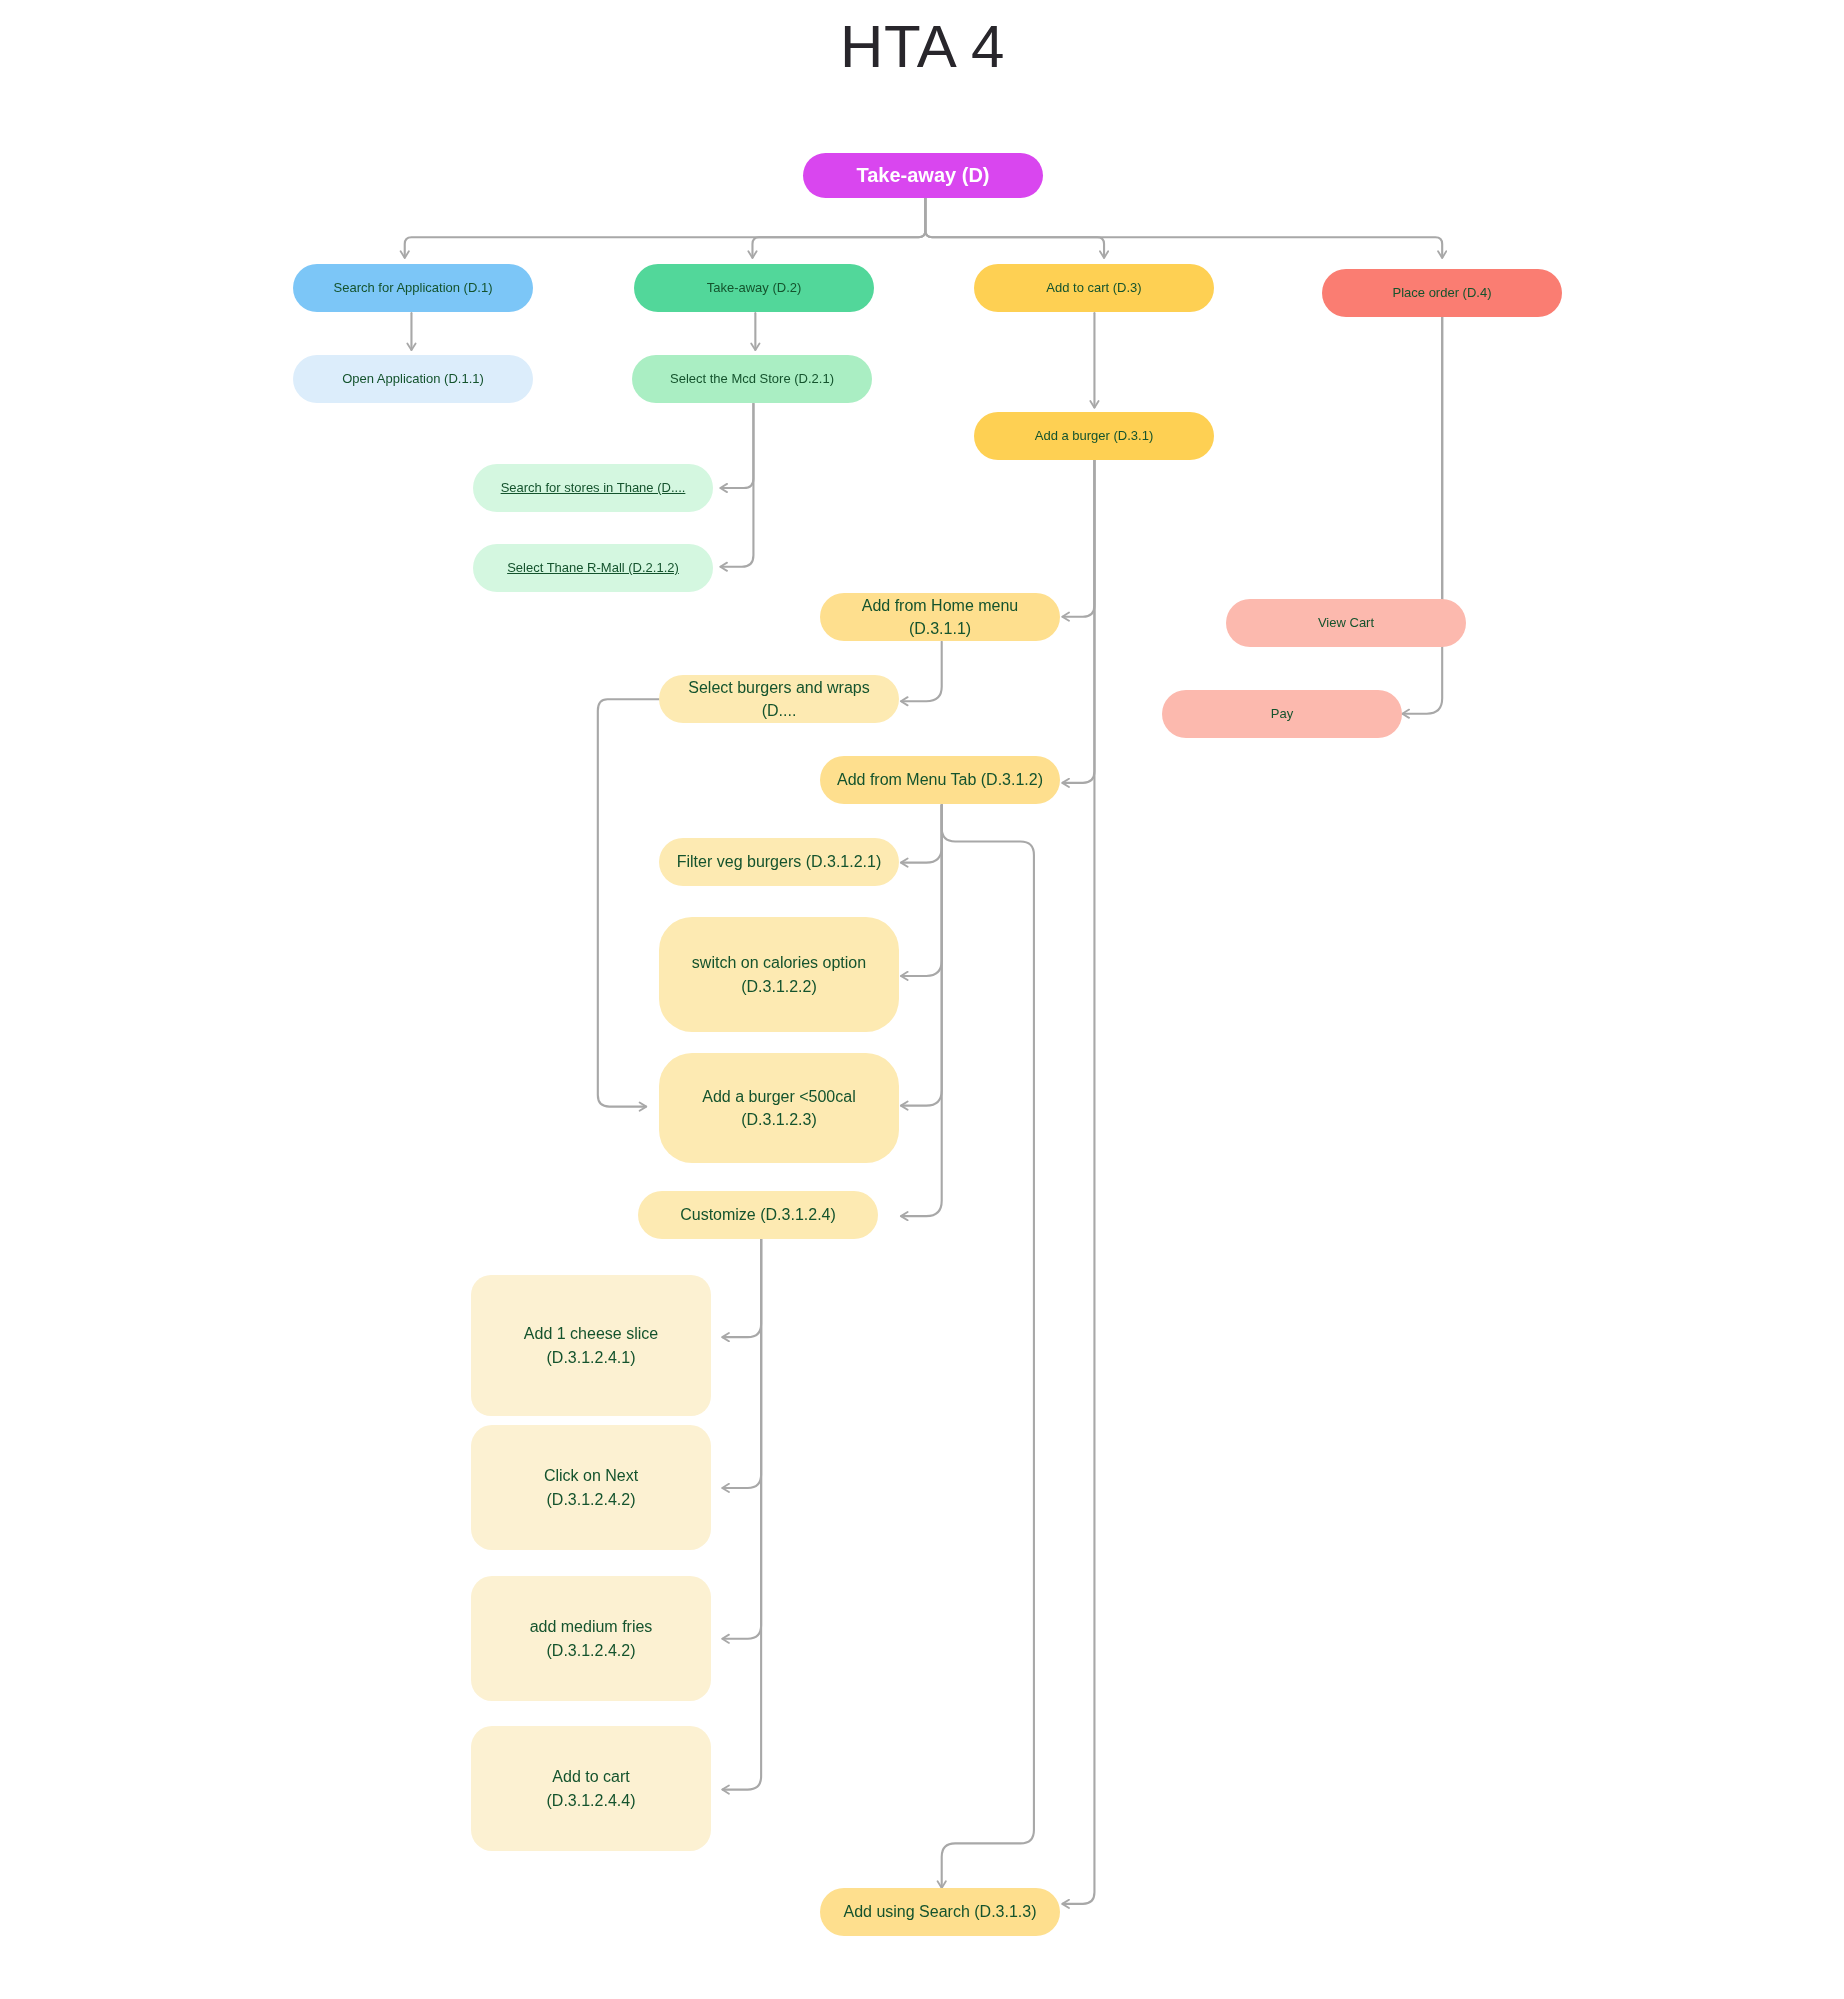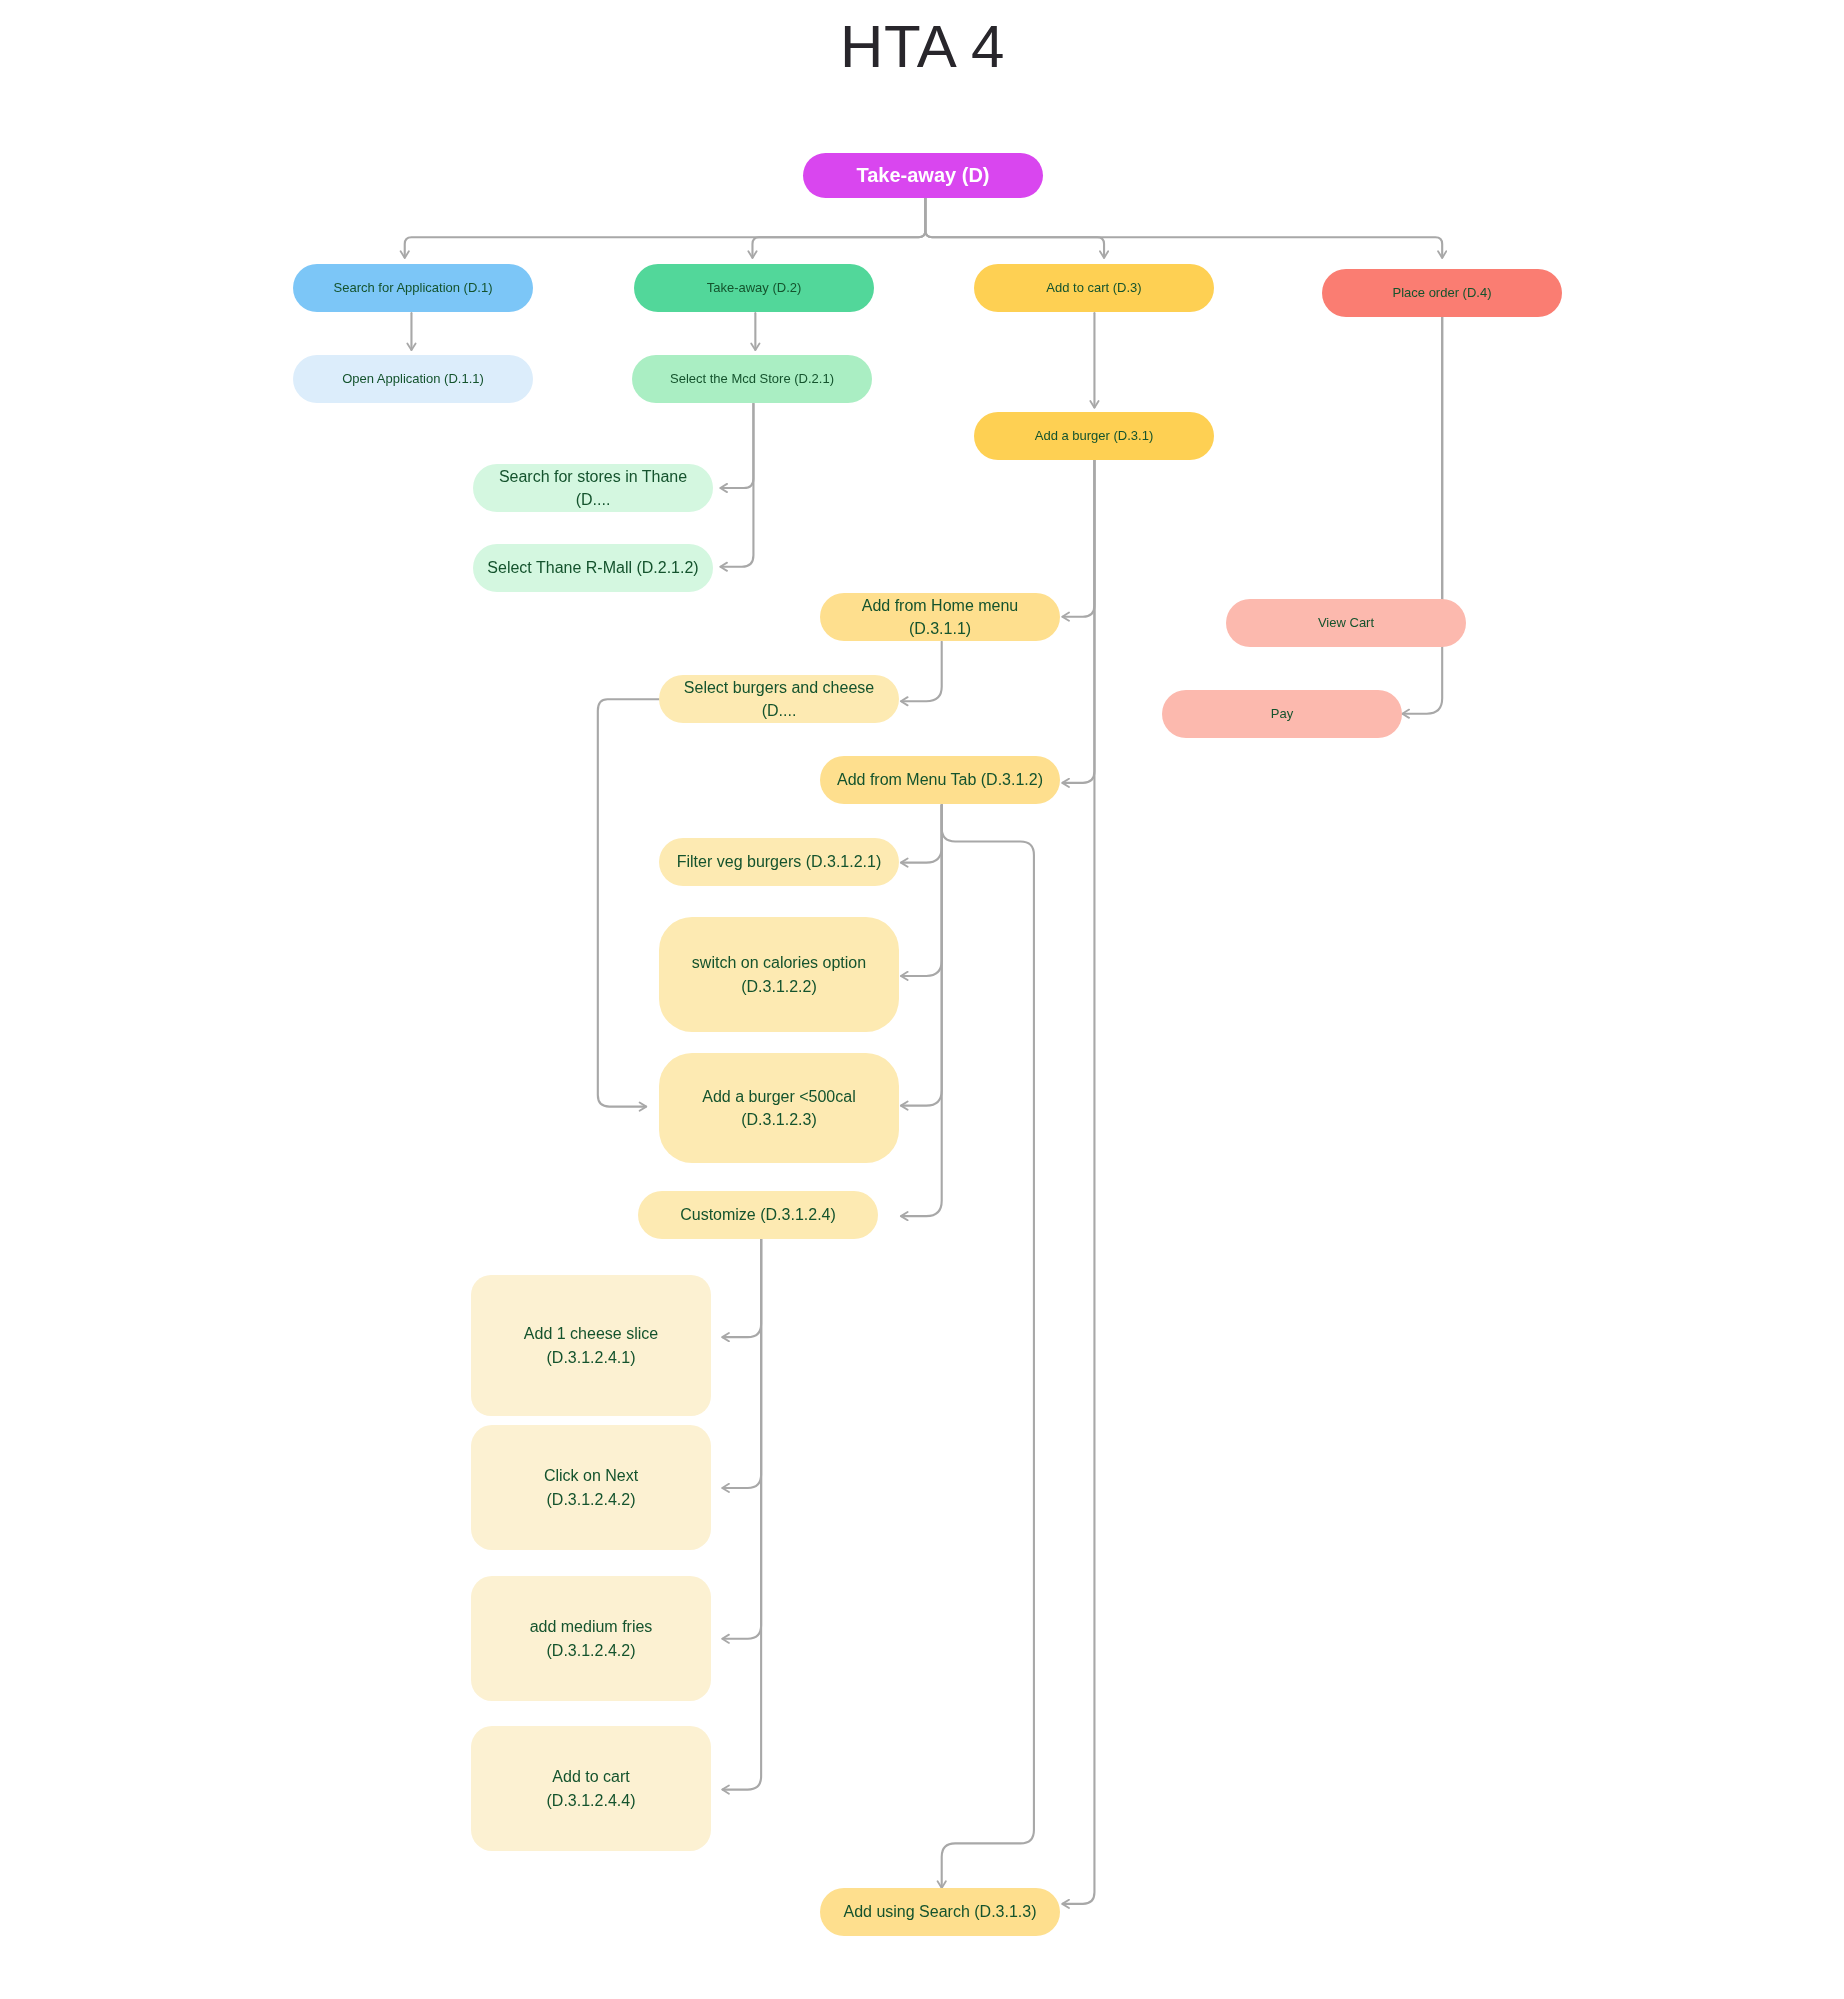--- a/index.html
+++ b/index.html
@@ -57,21 +57,22 @@
     border-radius: 25px;
   }
   .node.lvl1 {
     font-size: 13px;
     font-weight: 400;
   }
   .node.lvl2 {
     font-size: 16px;
   }
   .node.small {
-    font-size: 16px;
+    font-size: 13px;
+    text-decoration: underline;
   }
   .c-blue      { background: #7cc6f7; }
   .c-bluepale  { background: #dcedfb; }
   .c-green     { background: #52d79a; }
   .c-greenpale { background: #aaeec3; }
   .c-greenlite { background: #d4f7e0; }
   .c-yellow    { background: #fed053; }
   .c-yellowmid { background: #fedf8e; }
   .c-yellowlt  { background: #fdeab2; }
   .c-cream     { background: #fcf1d2; }
@@ -145,21 +146,21 @@
   <div class="node small c-greenlite" style="left:473px;top:464px;width:240px;height:48px;">Search for stores in Thane (D....</div>
 
   <div class="node small c-greenlite" style="left:473px;top:544px;width:240px;height:48px;">Select Thane R-Mall (D.2.1.2)</div>
 
   <div class="node lvl1 c-yellow" style="left:974px;top:264px;width:240px;height:48px;">Add to cart (D.3)</div>
 
   <div class="node lvl1 c-yellow" style="left:974px;top:412px;width:240px;height:48px;">Add a burger (D.3.1)</div>
 
   <div class="node lvl2 c-yellowmid" style="left:820px;top:593px;width:240px;height:48px;">Add from Home menu (D.3.1.1)</div>
 
-  <div class="node lvl2 c-yellowlt" style="left:659px;top:675px;width:240px;height:48px;">Select burgers and cheese (D....</div>
+  <div class="node lvl2 c-yellowlt" style="left:659px;top:675px;width:240px;height:48px;">Select burgers and wraps (D....</div>
 
   <div class="node lvl2 c-yellowmid" style="left:820px;top:756px;width:240px;height:48px;">Add from Menu Tab (D.3.1.2)</div>
 
   <div class="node lvl2 c-yellowlt" style="left:659px;top:838px;width:240px;height:48px;">Filter veg burgers (D.3.1.2.1)</div>
 
   <div class="node lvl2 c-yellowlt" style="left:659px;top:917px;width:240px;height:115px;">switch on calories option
 (D.3.1.2.2)</div>
 
   <div class="node lvl2 c-yellowlt" style="left:659px;top:1053px;width:240px;height:110px;">Add a burger &lt;500cal
 (D.3.1.2.3)</div>

